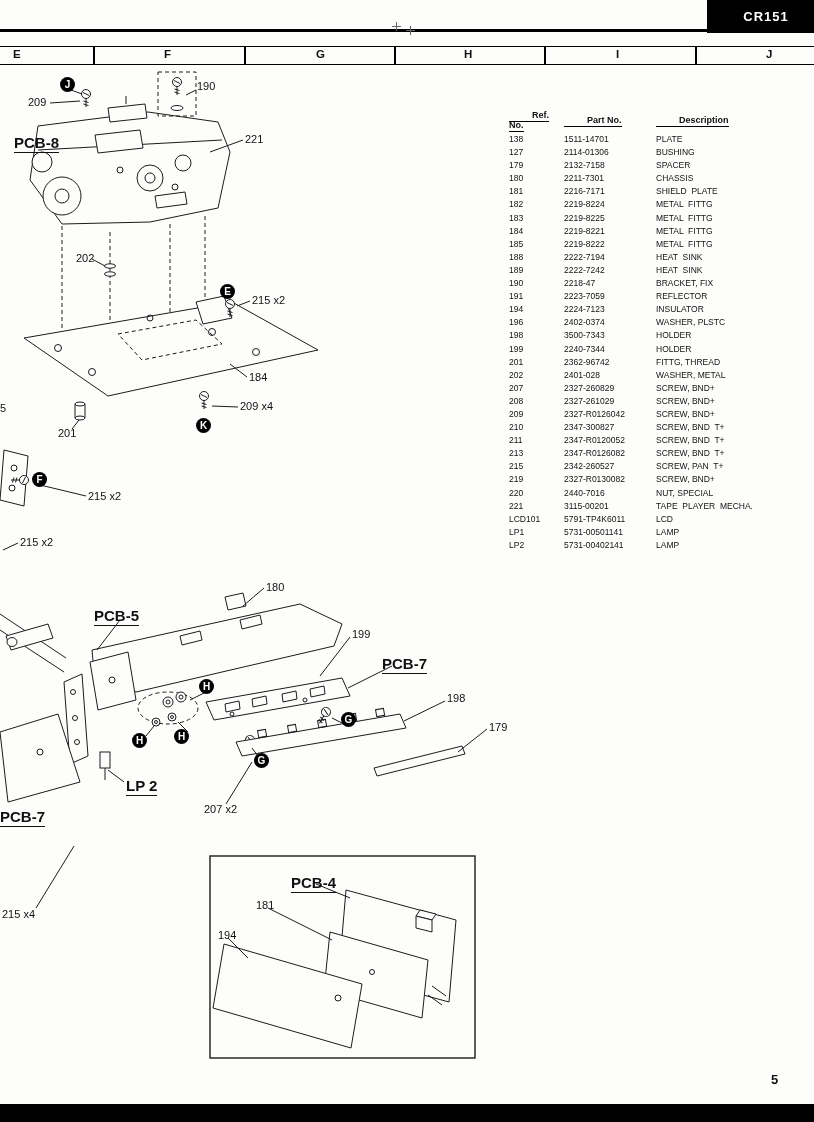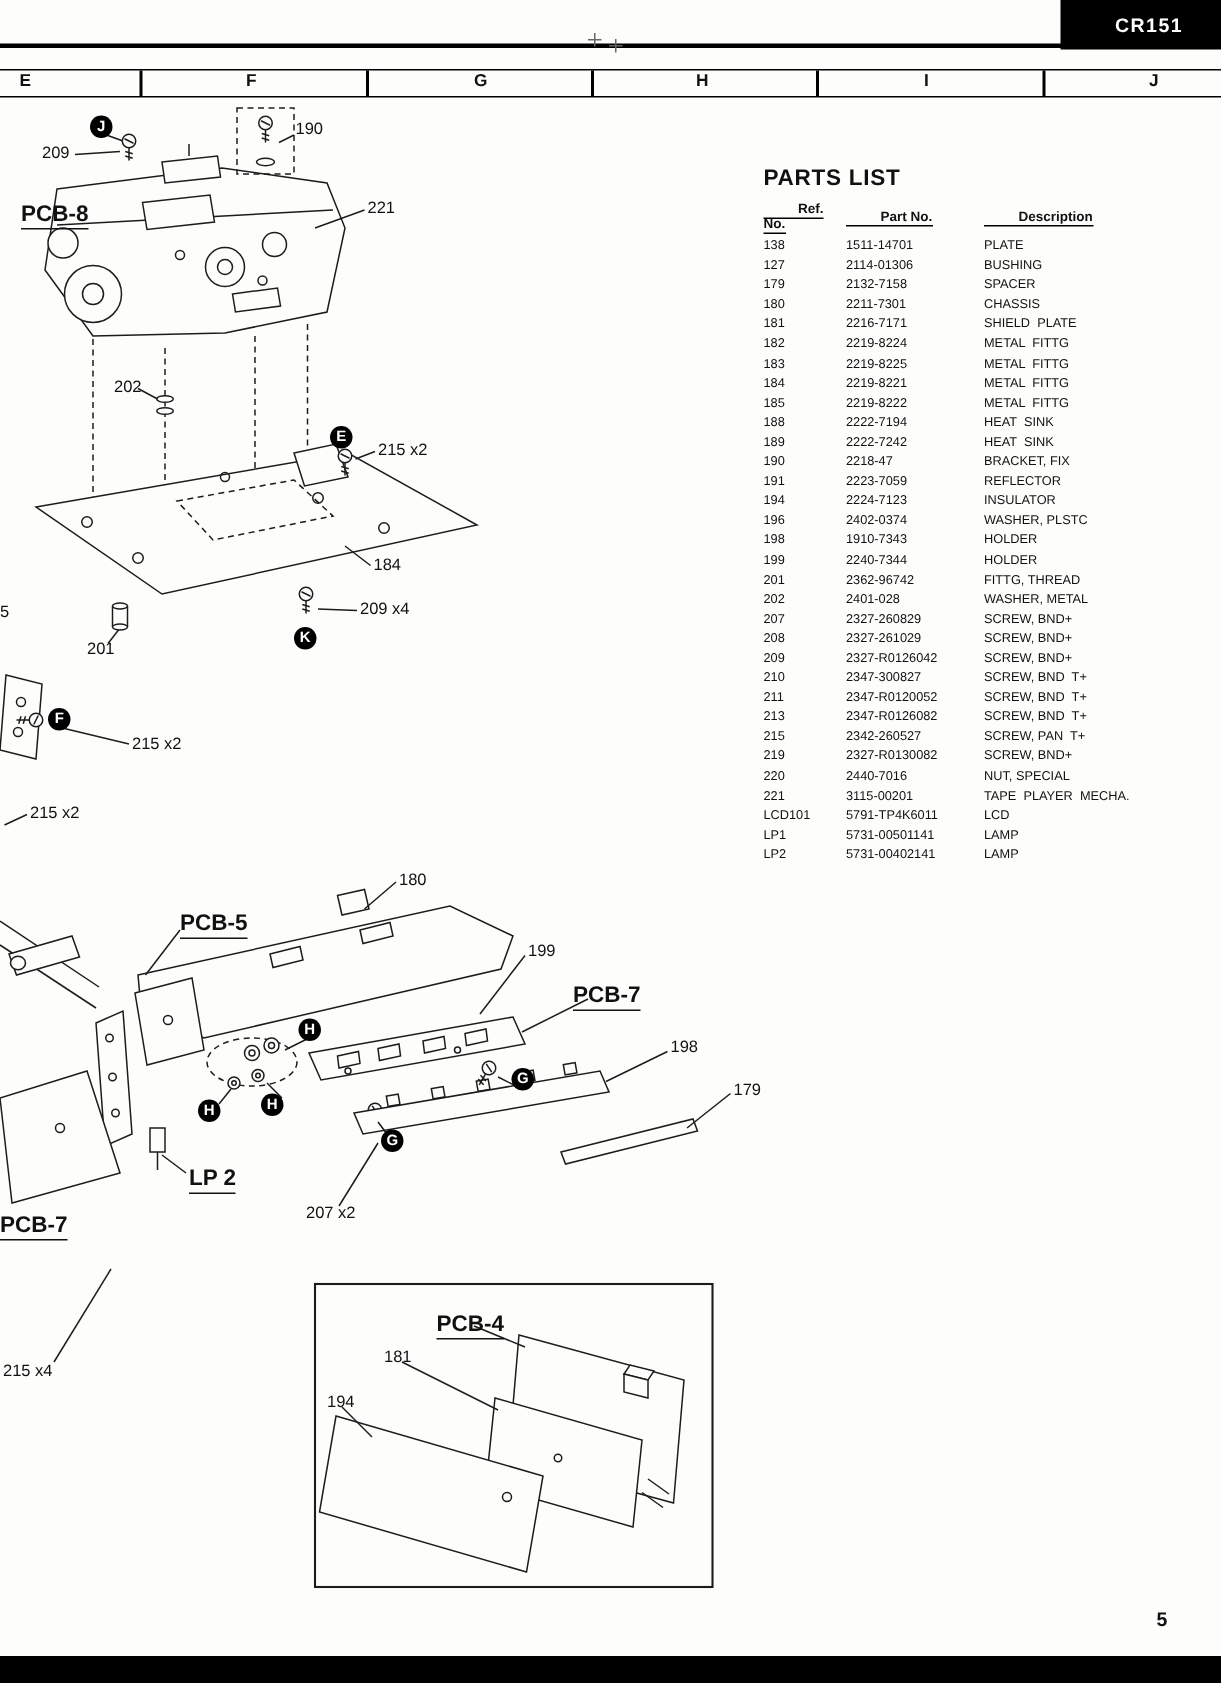--- a/index.html
+++ b/index.html
@@ -65,21 +65,20 @@
     <span class="gridletter" style="left:616px;">I</span>
     <span class="gridletter" style="left:766px;">J</span>
     <span class="griddiv" style="left:93px;"></span>
     <span class="griddiv" style="left:244px;"></span>
     <span class="griddiv" style="left:394px;"></span>
     <span class="griddiv" style="left:544px;"></span>
     <span class="griddiv" style="left:695px;"></span>
   </div>
 
   <div class="parts">
-    <h2>PARTS LIST</h2>
     <table>
       <colgroup>
           <col class="c1">
           <col class="c2">
           <col class="c3">
         </colgroup>
       <thead>
         <tr>
           <th><span>Ref. No.</span></th>
           <th><span>Part No.</span></th>
@@ -157,21 +156,21 @@
             <td>2224-7123</td>
             <td>INSULATOR</td>
           </tr>
           <tr>
             <td>196</td>
             <td>2402-0374</td>
             <td>WASHER, PLSTC</td>
           </tr>
           <tr>
             <td>198</td>
-            <td>1910-7343</td>
+            <td>3500-7343</td>
             <td>HOLDER</td>
           </tr>
           <tr>
             <td>199</td>
             <td>2240-7344</td>
             <td>HOLDER</td>
           </tr>
           <tr>
             <td>201</td>
             <td>2362-96742</td>
@@ -421,21 +420,21 @@
   <div class="lbl" style="left:76px;top:252px;">202</div>
   <div class="lbl" style="left:252px;top:294px;">215 x2</div>
   <div class="lbl" style="left:249px;top:371px;">184</div>
   <div class="lbl" style="left:240px;top:400px;">209 x4</div>
   <div class="lbl" style="left:58px;top:427px;">201</div>
   <div class="lbl" style="left:0px;top:402px;">5</div>
   <div class="lbl" style="left:88px;top:490px;">215 x2</div>
   <div class="lbl" style="left:20px;top:536px;">215 x2</div>
 
   <div class="lbl" style="left:266px;top:581px;">180</div>
-  <div class="lbl u" style="left:120px;top:607px;text-align:right;">PCB-5</div>
+  <div class="lbl u" style="left:94px;top:607px;text-align:right;">PCB-5</div>
   <div class="lbl" style="left:352px;top:628px;">199</div>
   <div class="lbl u" style="left:382px;top:655px;">PCB-7</div>
   <div class="lbl" style="left:447px;top:692px;">198</div>
   <div class="lbl" style="left:489px;top:721px;">179</div>
   <div class="lbl u" style="left:126px;top:777px;">LP 2</div>
   <div class="lbl u" style="left:0px;top:808px;">PCB-7</div>
   <div class="lbl" style="left:204px;top:803px;">207 x2</div>
   <div class="lbl" style="left:2px;top:908px;">215 x4</div>
 
   <div class="lbl u" style="left:291px;top:874px;">PCB-4</div>

